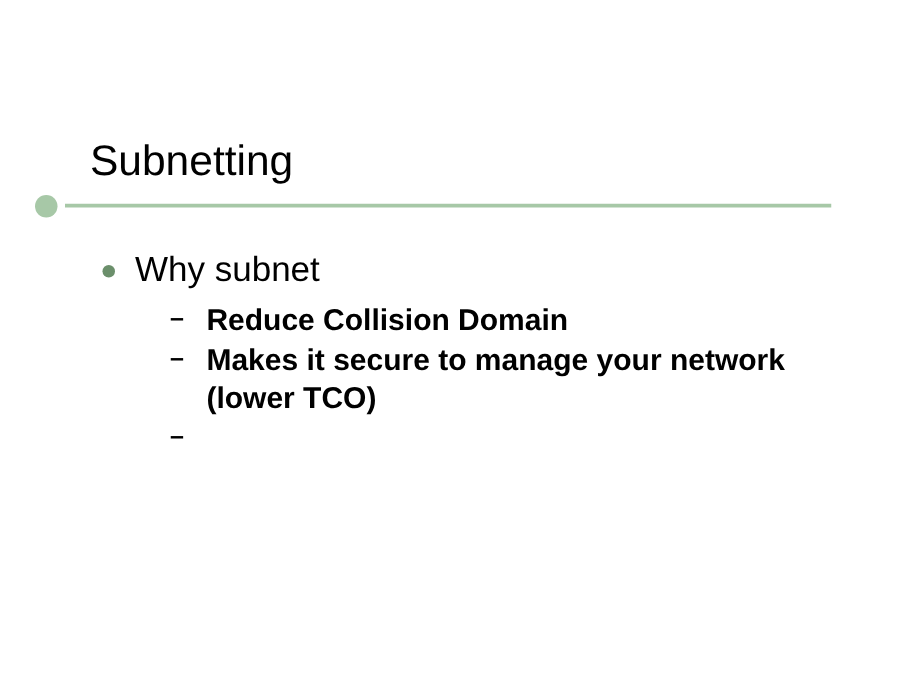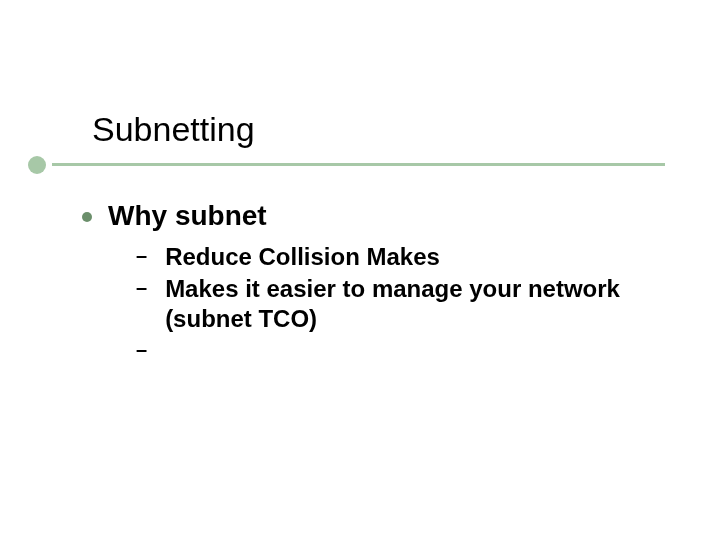--- a/index.html
+++ b/index.html
@@ -14,21 +14,21 @@
   }
   .slide {
     width: 720px;
     height: 540px;
     position: relative;
     box-sizing: border-box;
   }
   .title-area {
     position: absolute;
     top: 110px;
-    left: 92px;
+    left: 72px;
     right: 40px;
   }
   .title {
     font-size: 34px;
     color: #000000;
     font-weight: normal;
     margin: 0 0 6px 0;
   }
   .underline-wrap {
     position: absolute;
@@ -57,21 +57,20 @@
   .content {
     position: absolute;
     top: 200px;
     left: 82px;
     right: 55px;
   }
   .l1 {
     display: flex;
     align-items: flex-start;
     margin-bottom: 10px;
-    font-weight: bold;
   }
   .l1-bullet {
     width: 10px;
     height: 10px;
     background: #6b8f6b;
     border-radius: 50%;
     margin-top: 12px;
     margin-right: 16px;
     flex: 0 0 auto;
   }
@@ -117,25 +116,25 @@
   </div>
 
   <div class="content">
     <div class="l1">
       <div class="l1-bullet"></div>
       <div class="l1-text">Why subnet</div>
     </div>
     <div class="l2-list">
       <div class="l2">
         <div class="l2-dash">–</div>
-        <div class="l2-text">Reduce Collision Makes</div>
+        <div class="l2-text">Reduce Collision Domain</div>
       </div>
       <div class="l2">
         <div class="l2-dash">–</div>
-        <div class="l2-text">Makes it easier to manage your network (subnet TCO)</div>
+        <div class="l2-text">Makes it secure to manage your network (lower TCO)</div>
       </div>
       <div class="l2">
         <div class="l2-dash">–</div>
       </div>
     </div>
   </div>
 
 </div>
 
 </body></html>

